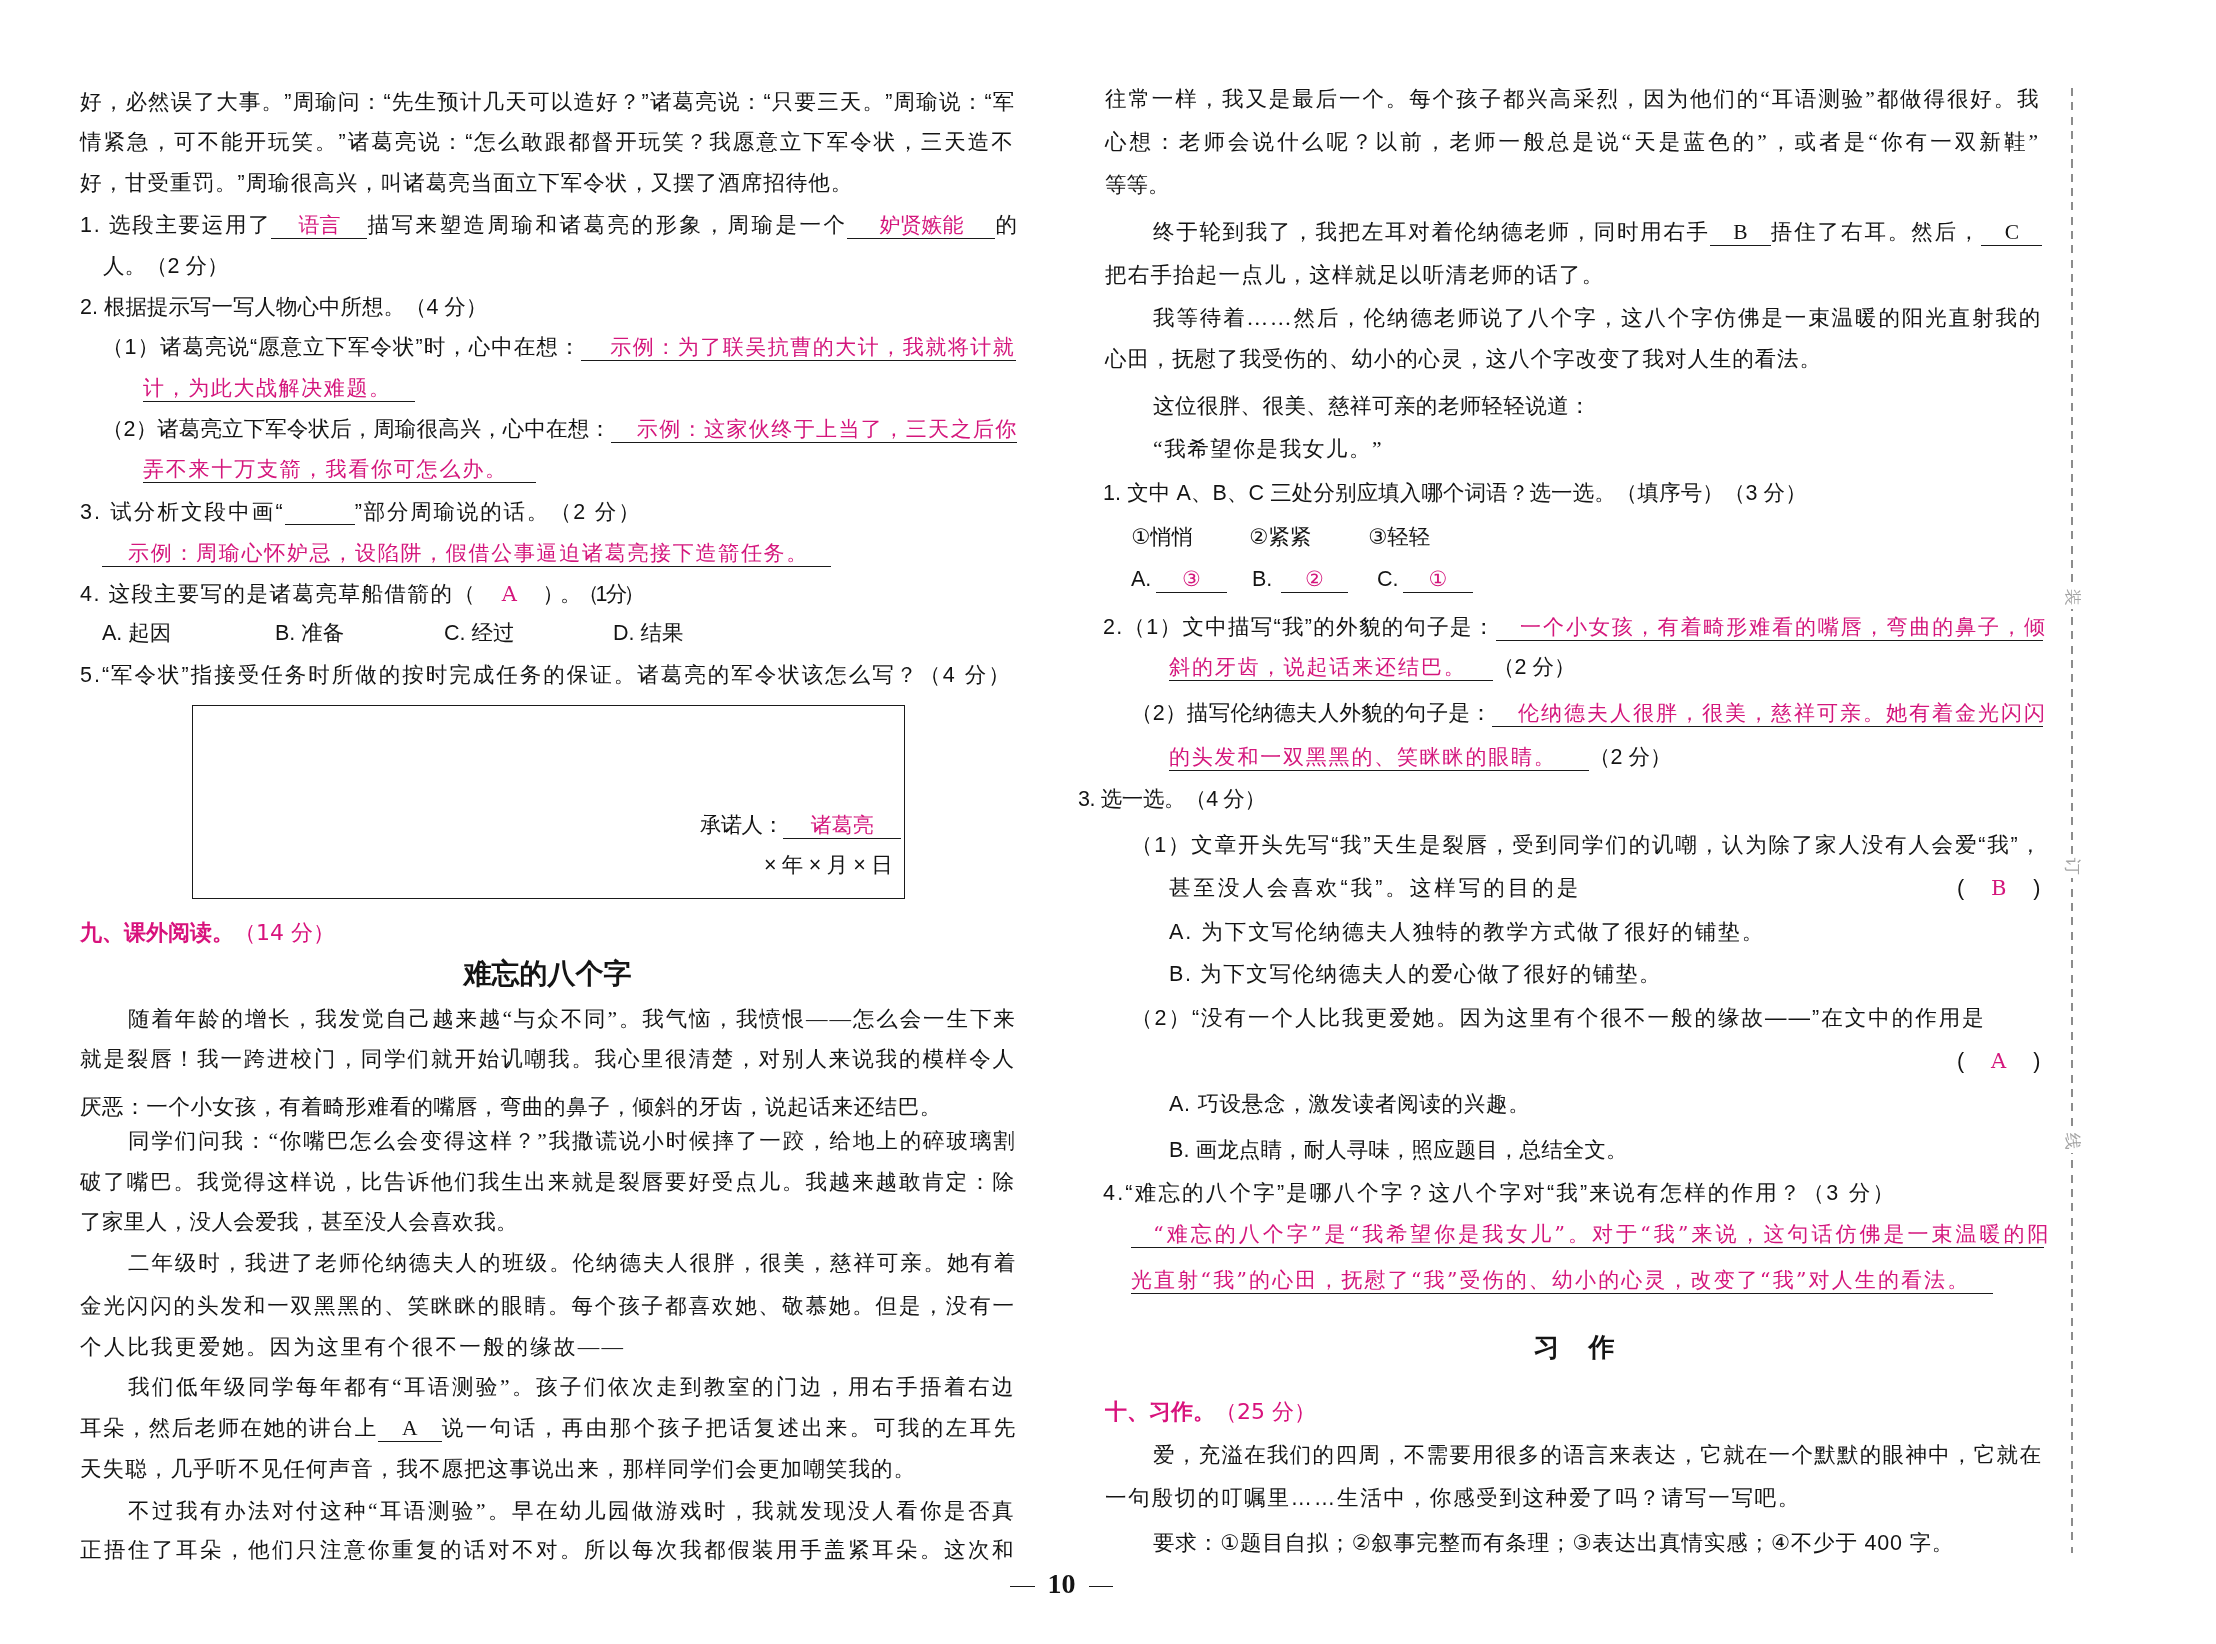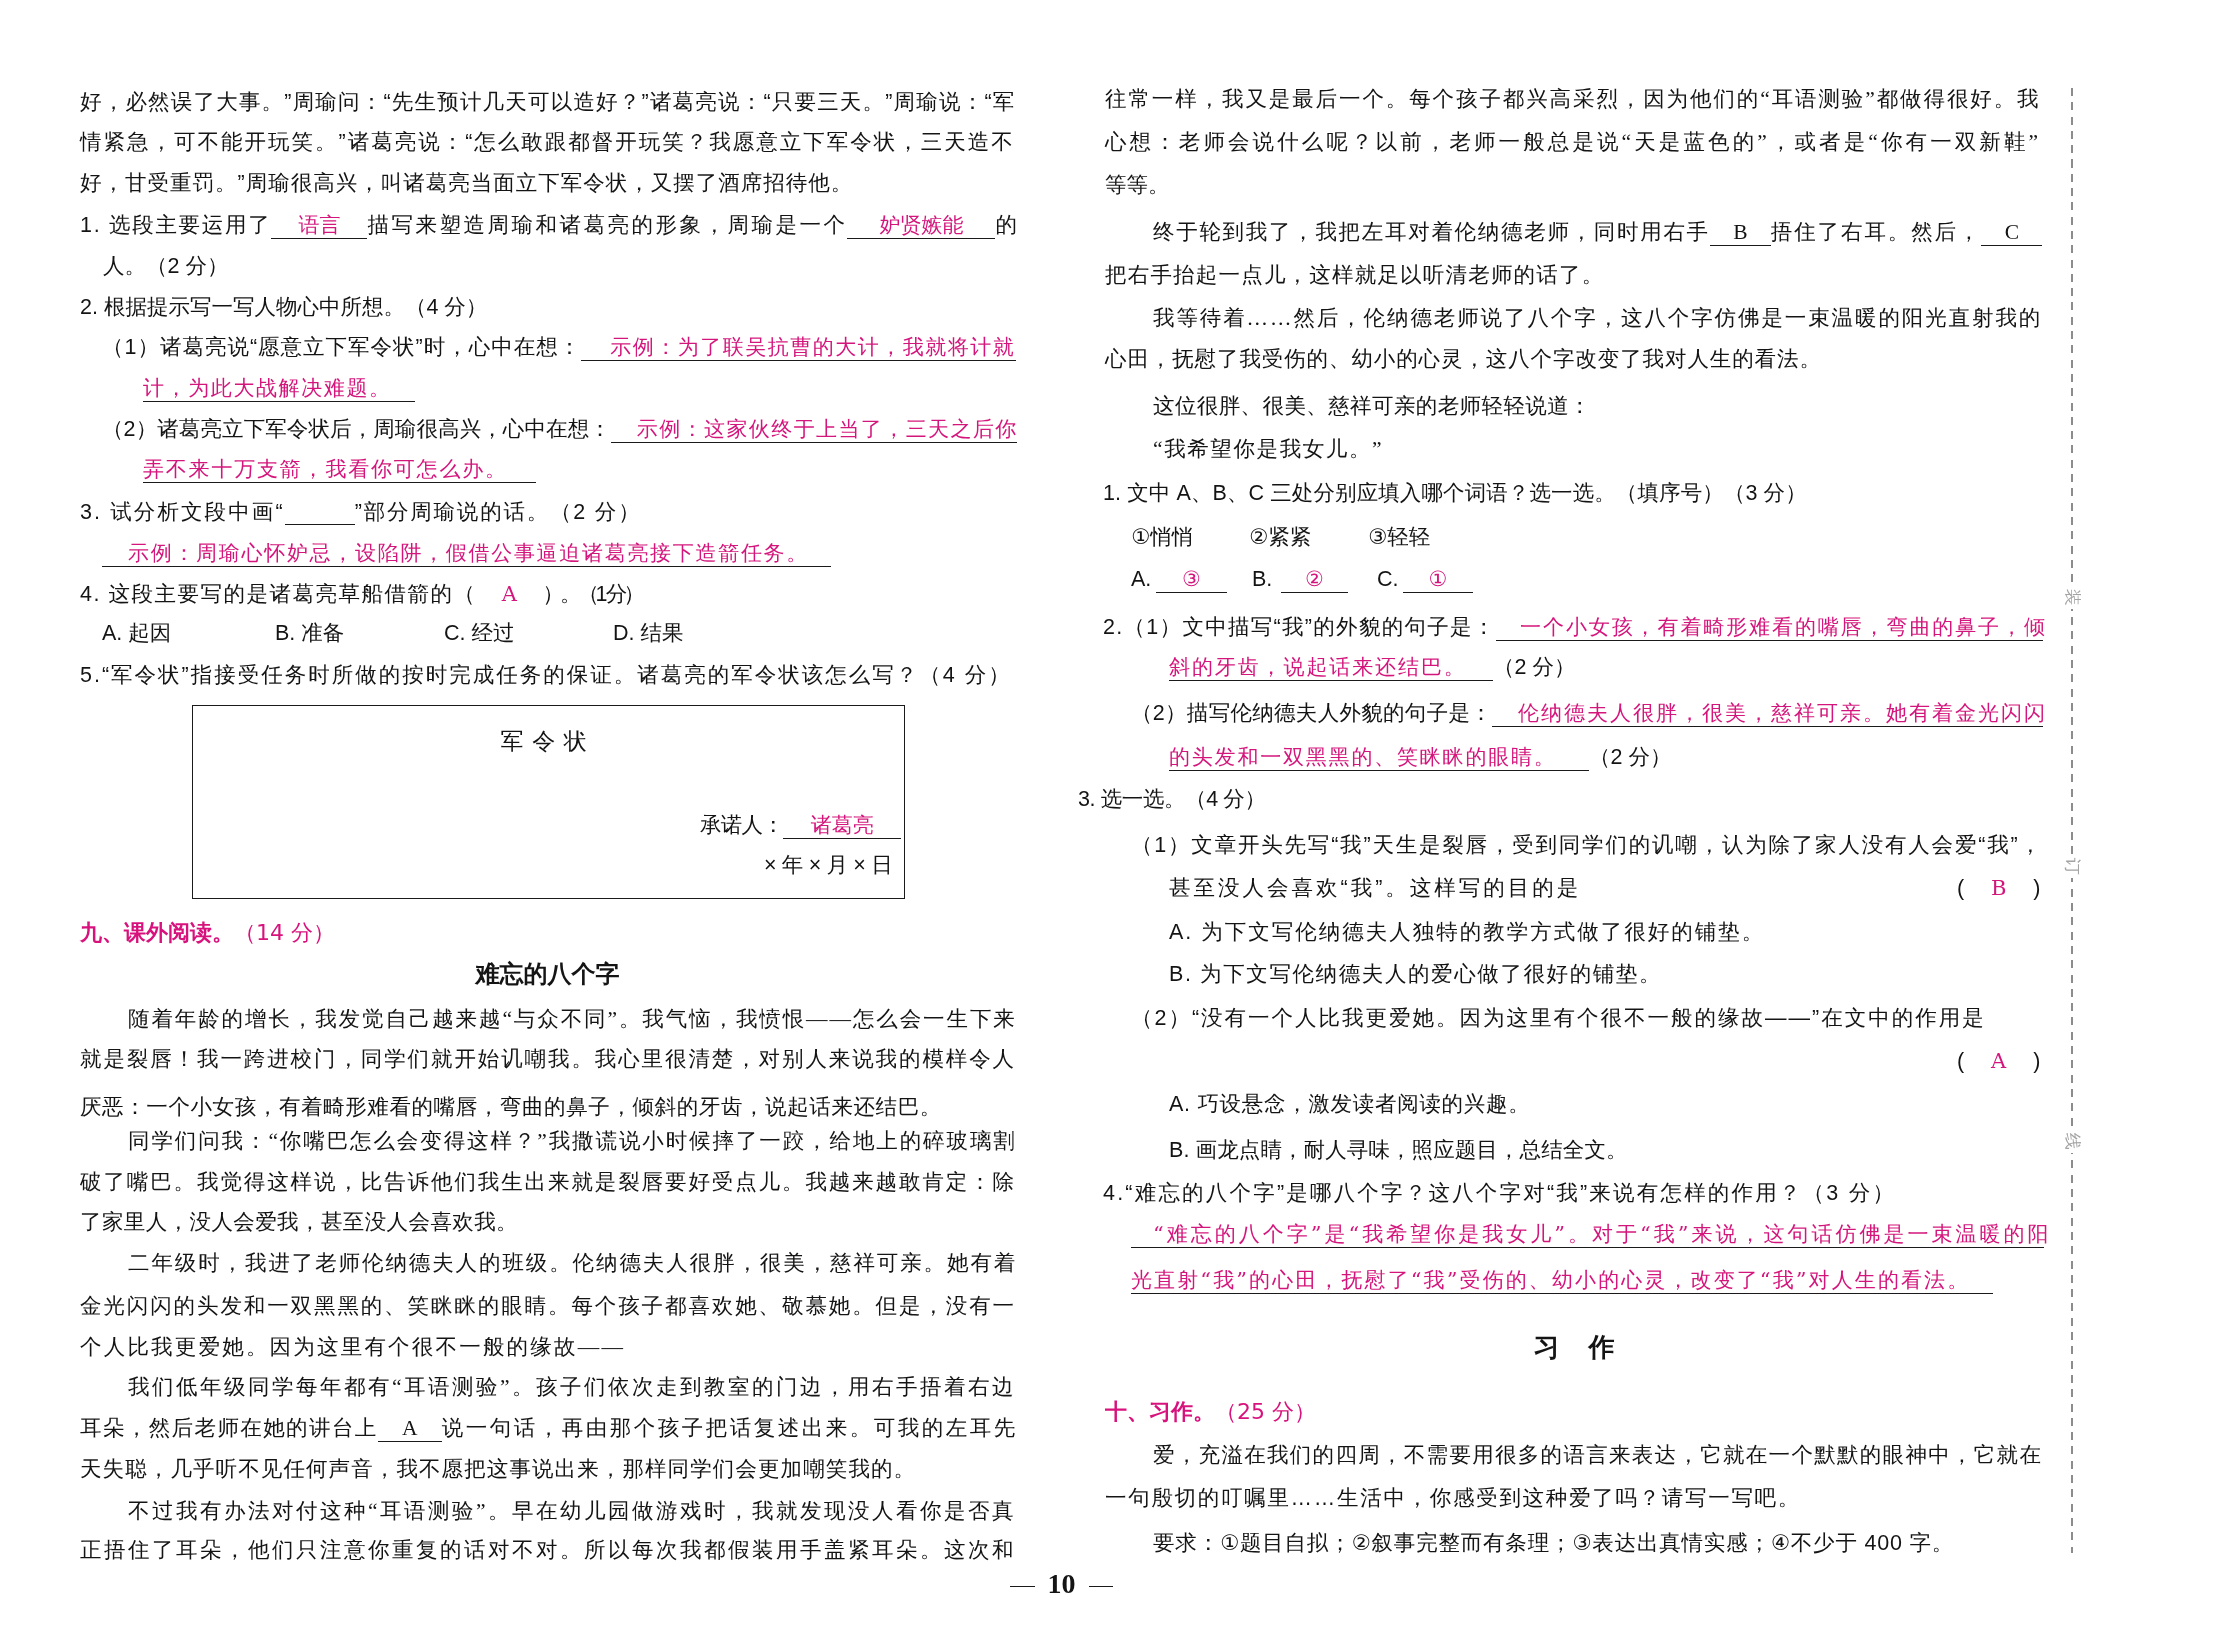--- a/index.html
+++ b/index.html
@@ -16,21 +16,21 @@
 .p{font-family:"Liberation Serif","DejaVu Serif",serif;font-size:21.5px;}
 .ans{color:var(--answer_color);font-family:"DejaVu Serif","Liberation Serif",serif;font-size:21px;}
 .fit{display:inline-block;white-space:nowrap;}
 .blank{display:inline-block;box-sizing:border-box;border-bottom:1.4px solid #1a1a1a;line-height:26px;text-align:left;white-space:nowrap;letter-spacing:0;vertical-align:baseline;}
 .blank.c{text-align:center;}
 .blank.empty{height:20px;vertical-align:-5.7px;}
 .slot{display:inline-block;text-align:center;line-height:26px;letter-spacing:0;}
 .lbl{display:inline-block;}
 .hd{color:var(--heading_color);font-family:"DejaVu Sans","Liberation Sans",sans-serif;font-size:22px;}
 .hd b{font-weight:bold;}
-.title-center{position:absolute;text-align:center;font-weight:bold;font-family:"DejaVu Sans","Liberation Sans",sans-serif;font-size:24px;line-height:32px;height:32px;}
+.title-center{position:absolute;text-align:center;font-weight:bold;font-family:"DejaVu Sans","Liberation Sans",sans-serif;font-size:28px;line-height:32px;height:32px;}
 .form-box{position:absolute;left:192px;top:705px;width:713px;height:194px;box-sizing:border-box;border:1.4px solid #1a1a1a;}
 .form-box .ln{position:absolute;}
 .binding-line{position:absolute;left:2071px;top:88px;width:2.2px;height:1465px;background:repeating-linear-gradient(to bottom,var(--binding_line_color) 0px,var(--binding_line_color) 8px,transparent 8px,transparent 14.3px);}
 .binding-label{position:absolute;left:2061px;width:24.4px;height:24.4px;line-height:24.4px;text-align:center;background:#ffffff;color:var(--binding_label_color);font-size:17px;transform:rotate(90deg);font-family:"DejaVu Serif",serif;}
 .pagenum{position:absolute;left:997px;top:1568px;width:129px;height:32px;line-height:32px;text-align:center;font-family:"Liberation Serif","DejaVu Serif",serif;font-size:28px;font-weight:bold;}
 .pagenum .dash{display:inline-block;width:24.4px;height:1.4px;background:#1a1a1a;vertical-align:middle;margin:0 13px;}
 </style>
 </head>
 <body>
 
@@ -57,21 +57,20 @@
 
     <div class="ln q" style="left:80px;top:578px"><span class="fit" style="letter-spacing: 1.5px;">4. 这段主要写的是诸葛亮草船借箭的（</span><span class="slot" style="width:66px"><span class="ans">A</span></span><span class="fit" style="letter-spacing: -3.8px;">）。（1 分）</span></div>
     <div class="ln q" style="left:102px;top:617px">A. 起因</div>
     <div class="ln q" style="left:275px;top:617px">B. 准备</div>
     <div class="ln q" style="left:444px;top:617px">C. 经过</div>
     <div class="ln q" style="left:613px;top:617px">D. 结果</div>
 
     <div class="ln q fit" style="left: 80px; top: 659px; letter-spacing: 2px;">5.“军令状”指接受任务时所做的按时完成任务的保证。诸葛亮的军令状该怎么写？（4 分）</div>
 
     <div class="form-box">
-      <div class="ln q" style="left:0;top:19.4px;width:710px;text-align:center;letter-spacing:8.6px;font-size:23px">军令状</div>
       <div class="ln q" style="left:507px;top:103px"><span class="fit" style="letter-spacing: -0.7px;">承诺人：</span><span class="blank c" style="width:118px"><span class="ans">诸葛亮</span></span></div>
       <div class="ln q fit" style="left: 571px; top: 143px; letter-spacing: 5.3px;">×年×月×日</div>
     </div>
 
     <div class="ln hd" style="left:80px;top:917px"><b>九、课外阅读。</b><span>（14 分）</span></div>
     <div class="title-center" style="left:189px;top:958px;width:717px">难忘的八个字</div>
 
     <div class="ln p fit" style="left: 128px; top: 1003px; letter-spacing: 1.9px;">随着年龄的增长，我发觉自己越来越“与众不同”。我气恼，我愤恨——怎么会一生下来</div>
     <div class="ln p fit" style="left: 80px; top: 1043px; letter-spacing: 1.9px;">就是裂唇！我一跨进校门，同学们就开始讥嘲我。我心里很清楚，对别人来说我的模样令人</div>
     <div class="ln p fit" style="left: 80px; top: 1083px; letter-spacing: 0.6px; margin-top: 8px;">厌恶：一个小女孩，有着畸形难看的嘴唇，弯曲的鼻子，倾斜的牙齿，说起话来还结巴。</div>

